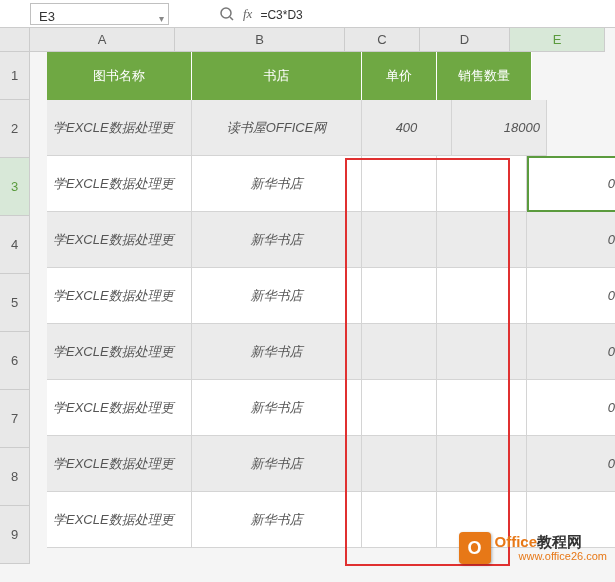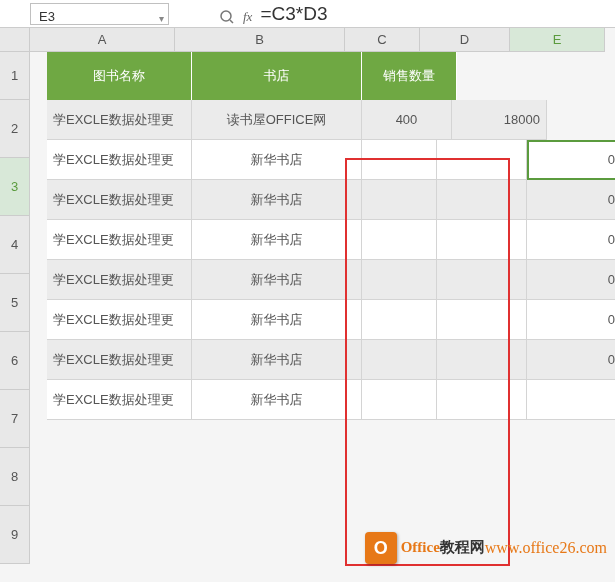--- a/index.html
+++ b/index.html
@@ -45,21 +45,21 @@
     }
     .fx-icon-wrap {
       display: flex;
       align-items: center;
       gap: 6px;
       color: #666;
     }
     .formula-input {
       border: none;
       outline: none;
-      font-size: 19px;
+      font-size: 12px;
       color: #333;
       width: 200px;
       background: transparent;
     }
     .corner-box {
       position: absolute;
       top: 28px;
       left: 0;
       width: 30px;
       height: 24px;
@@ -111,21 +111,21 @@
       color: #5b9b3e;
     }
     .grid {
       position: absolute;
       top: 52px;
       left: 47px;
     }
     .grid-row {
       display: flex;
     }
-    .grid-row.tall .cell { height: 40px; }
+    .grid-row.tall .cell { height: 56px; font-style: italic; }
     .grid-row.hdr .cell { height: 48px; }
     .cell {
       border-right: 1px solid #d4d4d4;
       border-bottom: 1px solid #d4d4d4;
       display: flex;
       align-items: center;
       padding: 0 6px;
       background: #fff;
       color: #555;
       font-size: 13px;
@@ -175,24 +175,24 @@
       background: #e77817;
       border-radius: 4px;
       display: flex;
       align-items: center;
       justify-content: center;
       color: #fff;
       font-weight: bold;
       font-size: 18px;
       box-shadow: 1px 1px 3px rgba(0,0,0,.3);
     }
-    .wm-text { display: flex; flex-direction: row; line-height: 1.1; font-family: Liberation Serif, serif; }
+    .wm-text { display: flex; flex-direction: column; line-height: 1.1; }
     .wm-title { color: #e77817; font-weight: bold; font-size: 15px; }
     .wm-title .cn { color: #333; }
-    .wm-url { color: #e77817; font-size: 16px; }
+    .wm-url { color: #e77817; font-size: 11px; margin-left: 24px; }
     svg { display: block; }
   </style>
 </head>
 <body>
 
 <div class="formula-bar">
   <div class="cell-ref-box">
     <span>E3</span>
     <span class="cell-ref-dropdown">▾</span>
   </div>
@@ -227,20 +227,21 @@
   <div class="row-header tall">6</div>
   <div class="row-header tall">7</div>
   <div class="row-header tall">8</div>
   <div class="row-header tall">9</div>
 </div>
 
 <div class="grid">
   <div class="grid-row hdr">
     <div class="cell header col-a">图书名称</div>
     <div class="cell header col-b">书店</div>
+    <div class="cell header col-c">单价</div>
     <div class="cell header col-e">销售数量</div>
   </div>
   <div class="grid-row tall">
     <div class="cell alt col-a">学EXCLE数据处理更</div>
     <div class="cell alt col-b center">读书屋OFFICE网</div>
     <div class="cell alt col-d center">400</div>
     <div class="cell alt col-e right">18000</div>
   </div>
   <div class="grid-row tall">
     <div class="cell col-a">学EXCLE数据处理更</div>

